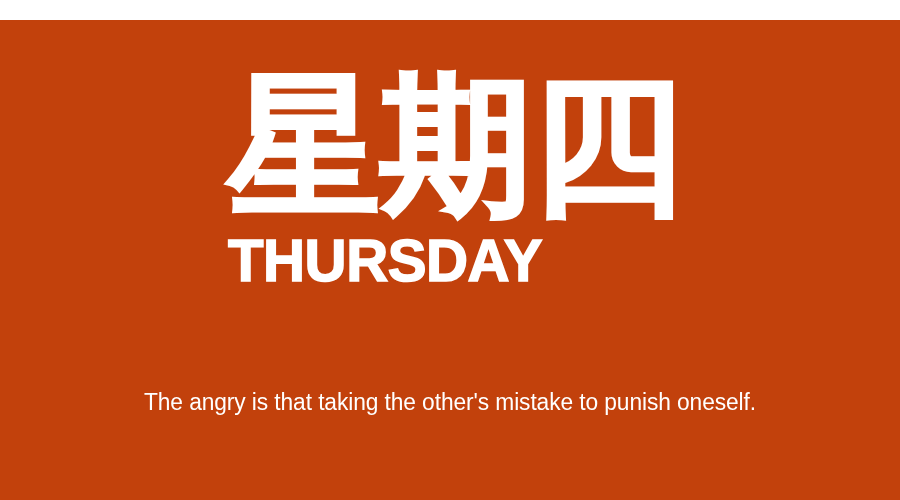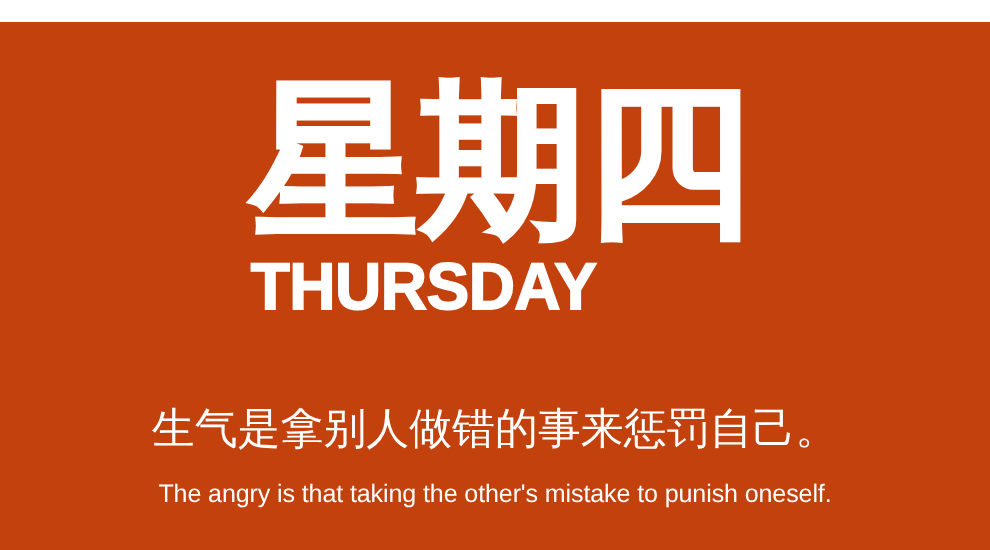--- a/index.html
+++ b/index.html
@@ -98,17 +98,16 @@
 <body>
 
 <div id="card" style="background: #c2410c; margin-top: 20px;">
 
   <div id="day-block">
     <span id="day-cn" style="color: rgb(255, 255, 255);">星期四</span>
     <span id="day-en" style="color: rgb(255, 255, 255);">THURSDAY</span>
   </div>
 
   <div id="quote-block">
-    <span id="quote-cn" style="color: rgb(255, 255, 255);">生气是拿别人做错的事来惩罚自己。</span>
     <span id="quote-en" style="color: rgb(255, 255, 255);">The angry is that taking the other's mistake to punish oneself.</span>
   </div>
 
 </div>
 
 </body></html>

